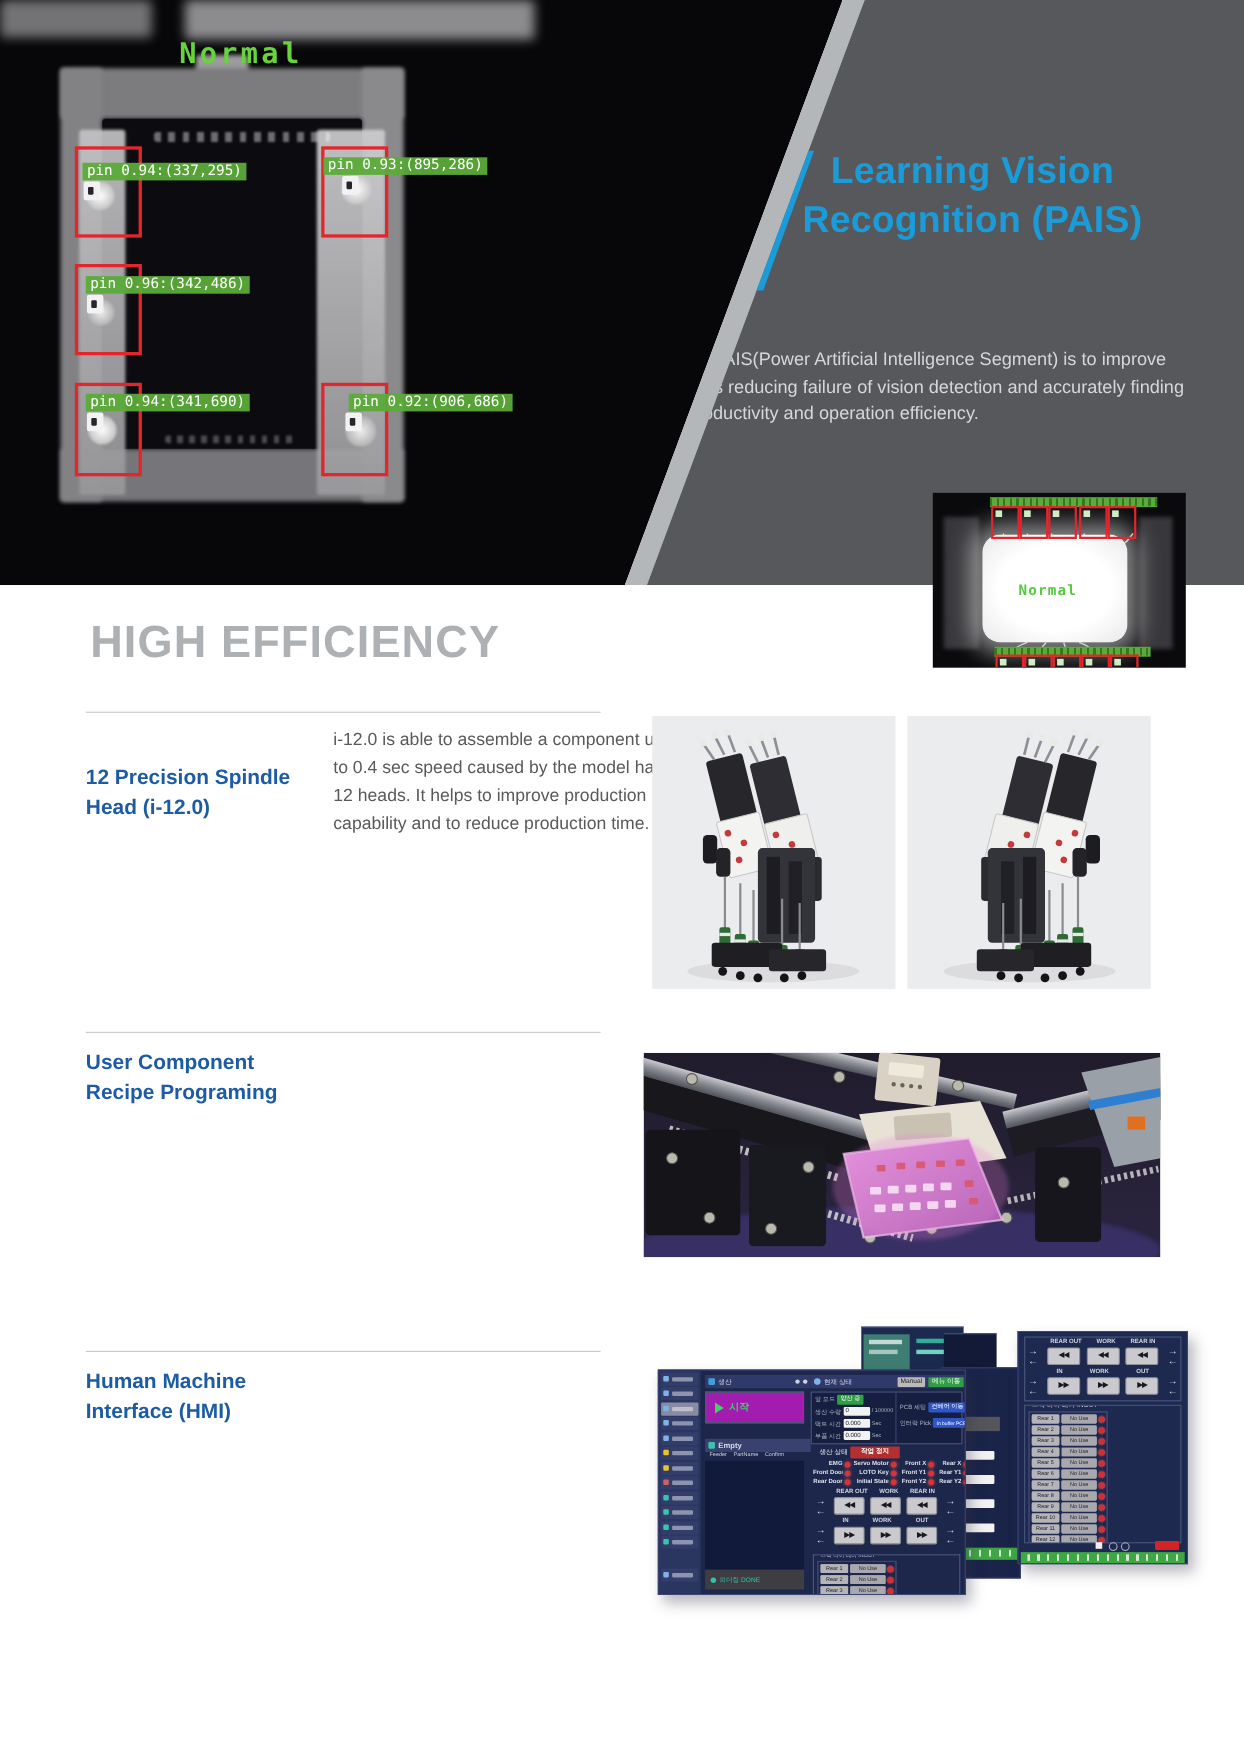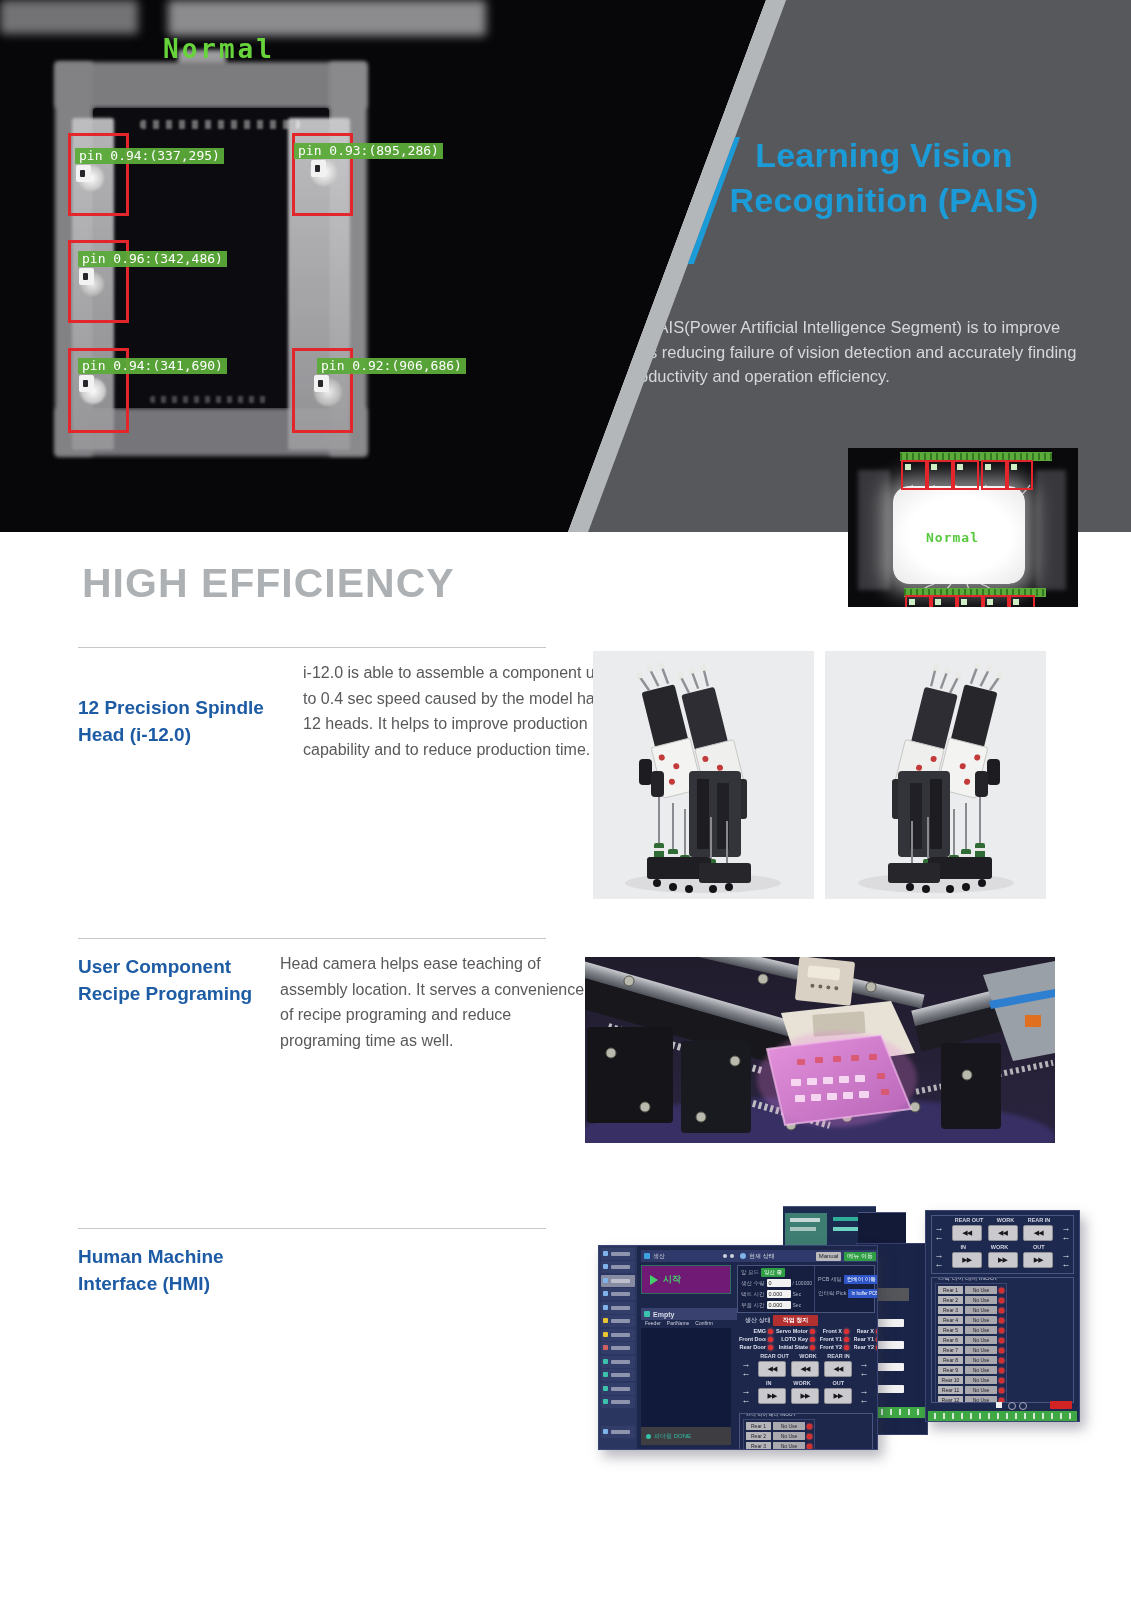--- a/index.html
+++ b/index.html
@@ -370,21 +370,20 @@
           <circle cx="80" cy="236" r="4"></circle>
           <circle cx="96" cy="238" r="4"></circle>
           <circle cx="120" cy="238" r="4"></circle>
           <circle cx="136" cy="236" r="4"></circle>
         </g>
     </svg>
   </div>
 
   <div class="divider" style="top:938px;"></div>
   <div class="f-title" style="top:953px;">User Component Recipe Programing</div>
-  <div class="f-body" style="top:951px;width:305px;">Head camera helps ease teaching of assembly location. It serves a convenience of recipe programing and reduce programing time as well.</div>
 
   <div class="f-img" style="left:585px;top:957px;width:470px;height:186px;">
     <svg width="470" height="186" viewBox="0 0 470 186">
       <defs>
         <linearGradient id="bgG" x1="0" y1="0" x2="0" y2="1">
             <stop offset="0" stop-color="#201c2c"></stop>
             <stop offset="1" stop-color="#2b2440"></stop>
           </linearGradient>
         <linearGradient id="metal" x1="0" y1="0" x2="0" y2="1">
             <stop offset="0" stop-color="#c7c9cd"></stop>
@@ -698,21 +697,21 @@
       </div>
 
       <div class="hbar" style="left:42px;top:4px;width:90px;height:12px;">
         <span class="hic"></span>
         <span>생산</span>
         <span style="margin-left:auto;display:flex;gap:3px;">
           <i style="width:4px;height:4px;background:#cfd3de;border-radius:50%;"></i>
           <i style="width:4px;height:4px;background:#cfd3de;border-radius:50%;"></i>
         </span>
       </div>
-      <div class="abs" style="left:42px;top:19px;width:90px;height:29px;background:#701a75;border:1px solid #2e6e5e;display:flex;align-items:center;gap:5px;padding-left:8px;box-sizing:border-box;font-family:Liberation Serif, serif;">
+      <div class="abs" style="left:42px;top:19px;width:90px;height:29px;background:#a21caf;border:1px solid #2e6e5e;display:flex;align-items:center;gap:5px;padding-left:8px;box-sizing:border-box;font-family:Liberation Serif, serif;">
         <span style="width:0;height:0;border-left:8px solid #45d06a;border-top:5px solid transparent;border-bottom:5px solid transparent;"></span>
         <span style="color:#45d06a;font-size:9px;font-weight:bold;">시작</span>
       </div>
       <div class="hbar" style="left:42px;top:62px;width:90px;height:12px;background:#39426f;">
         <span class="hic" style="background:#3cc3ae;"></span>
         <span style="font-weight:bold;font-size:7px;">Empty</span>
       </div>
       <div class="abs" style="left:42px;top:74px;width:90px;height:8px;display:flex;gap:6px;padding-left:4px;box-sizing:border-box;">
         <span style="font-size:5px;color:#cdd0dd;">Feeder</span>
         <span style="font-size:5px;color:#cdd0dd;">PartName</span>

